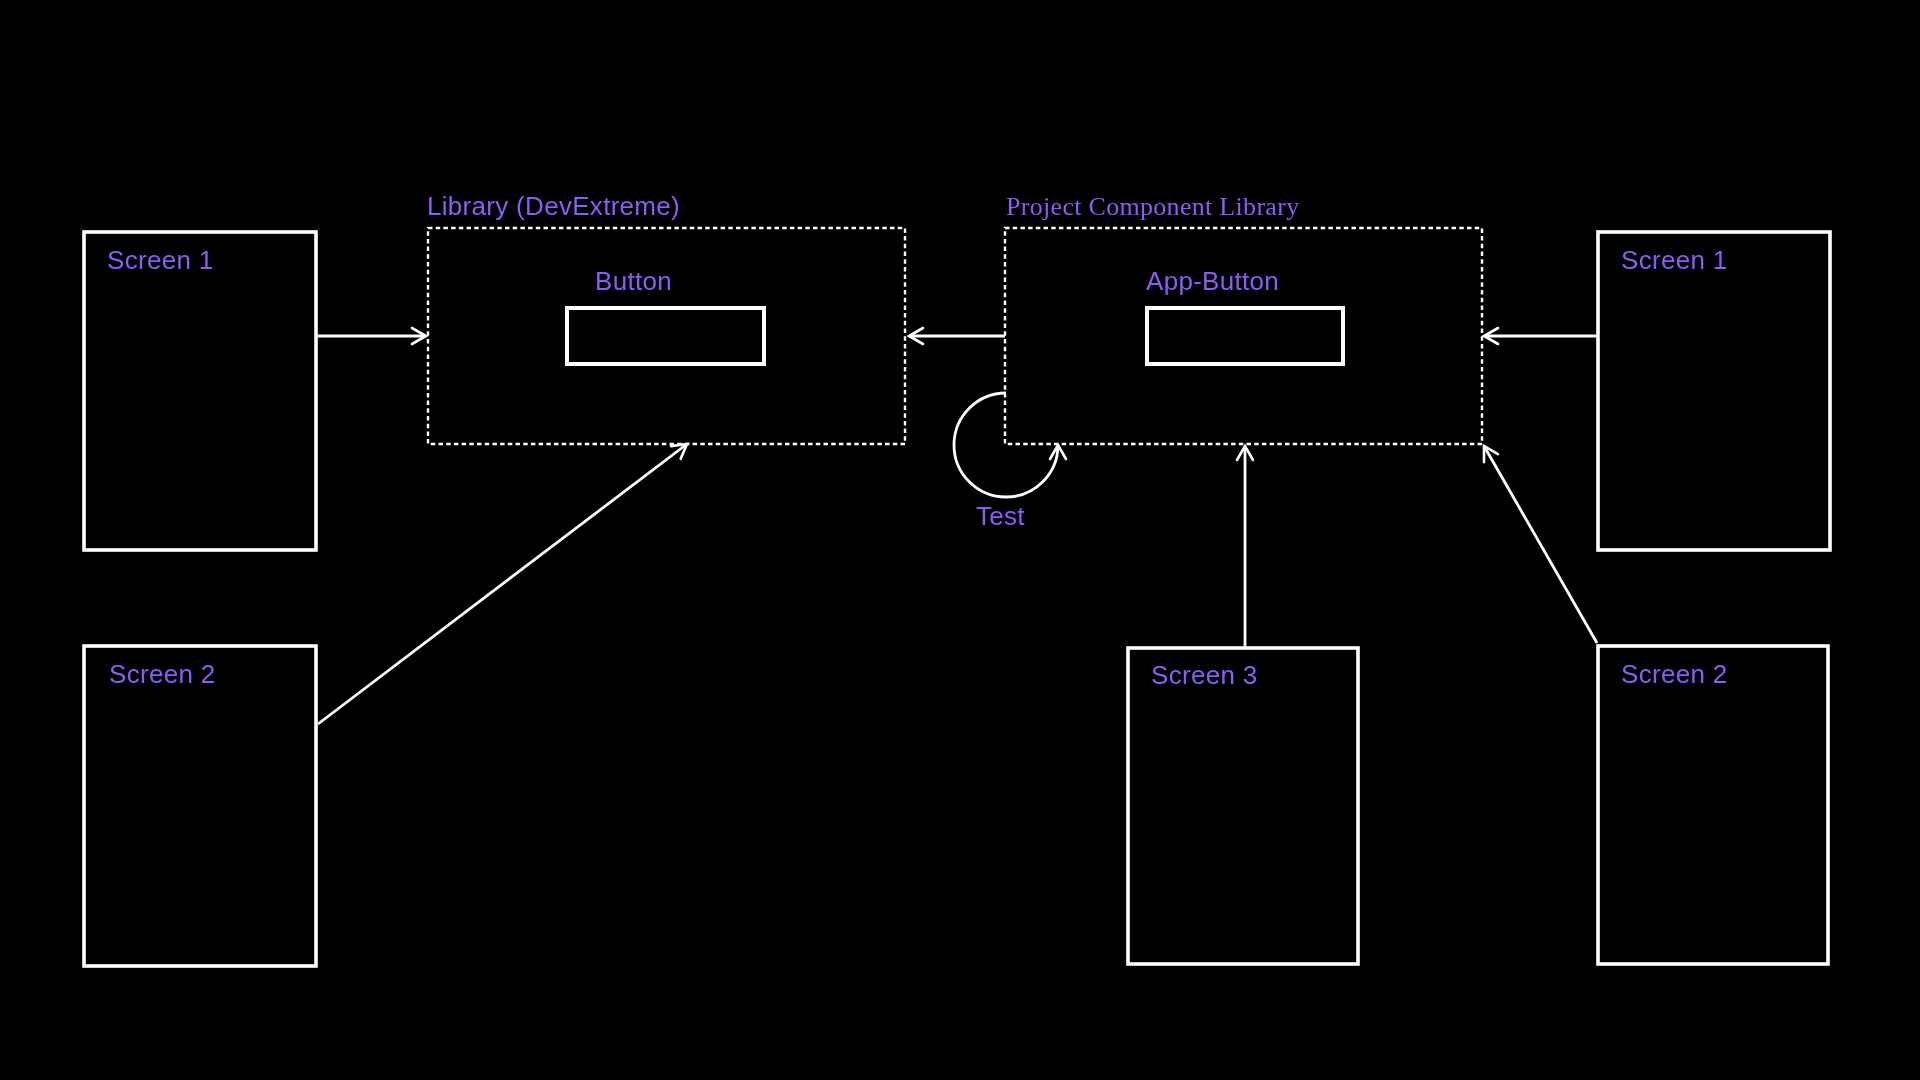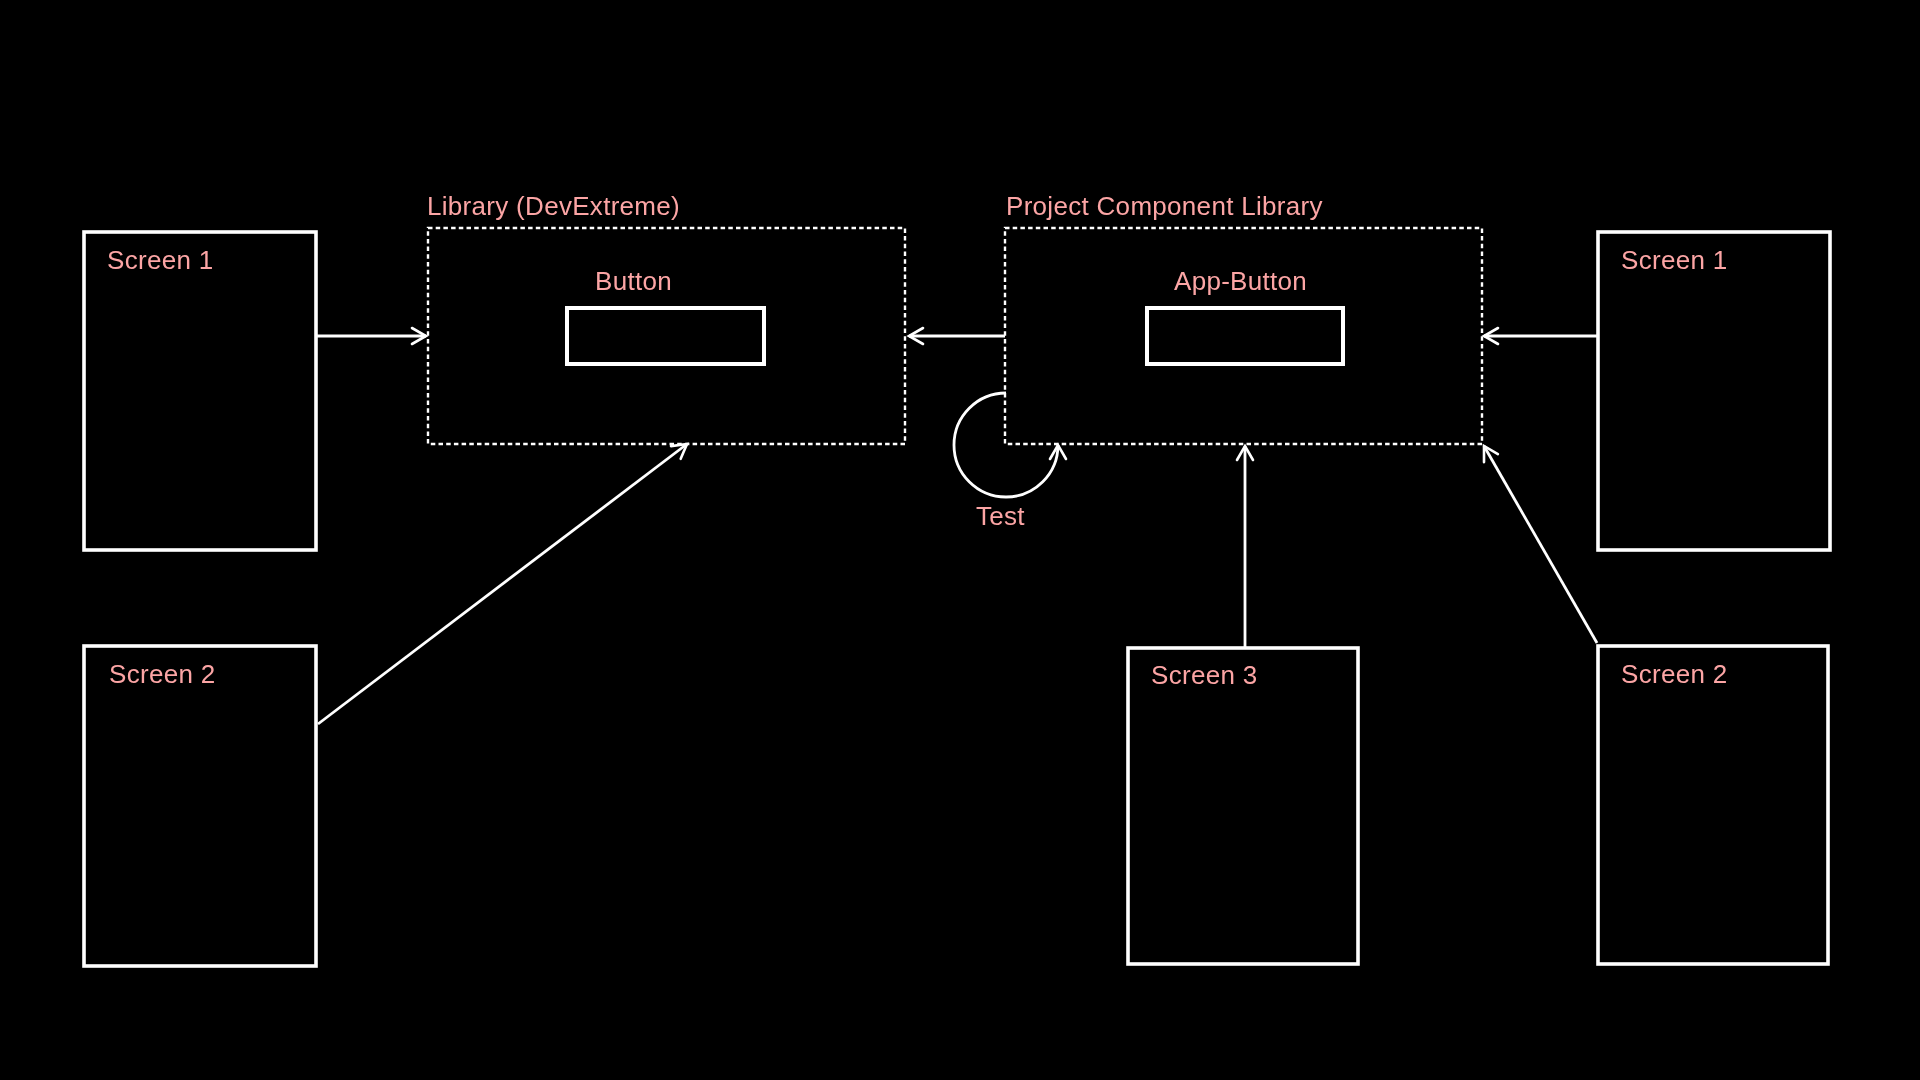--- a/index.html
+++ b/index.html
@@ -15,21 +15,21 @@
     overflow: hidden;
     font-family: "Liberation Sans", "DejaVu Sans", sans-serif;
   }
   svg.canvas {
     position: absolute;
     left: 0;
     top: 0;
   }
   .lbl {
     position: absolute;
-    color: #fca5a5;
+    color: #8b5cf6;
     font-size: 26px;
     line-height: 31px;
     letter-spacing: 0.3px;
     white-space: nowrap;
   }
 </style>
 </head>
 <body>
 
 <div class="stage">
@@ -71,21 +71,21 @@
   <div class="lbl" style="left:109px; top:659px;">Screen 2</div>
 
   <div class="lbl" style="left:1621px; top:245px;">Screen 1</div>
 
   <div class="lbl" style="left:1621px; top:659px;">Screen 2</div>
 
   <div class="lbl" style="left:1151px; top:660px;">Screen 3</div>
 
   <div class="lbl" style="left:427px; top:191px;">Library (DevExtreme)</div>
 
-  <div class="lbl" style="left:1006px; top:191px;">Project Component Library</div>
+  <div class="lbl" style="left:1006px; top:191px;font-family:Liberation Serif, serif;">Project Component Library</div>
 
   <div class="lbl" style="left:567px; top:266px;margin-left:28px;">Button</div>
 
-  <div class="lbl" style="left:1146px; top:266px;margin-left:28px;">App-Button</div>
+  <div class="lbl" style="left:1146px; top:266px;">App-Button</div>
 
   <div class="lbl" style="left:976px; top:501px;">Test</div>
 
 </div>
 
 </body></html>

